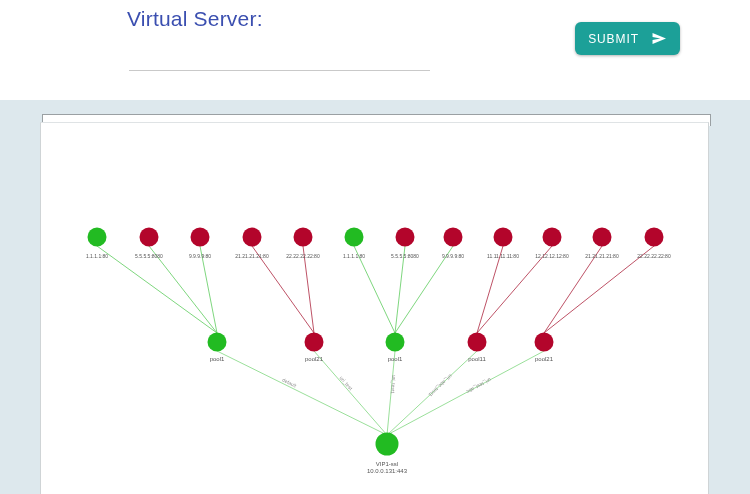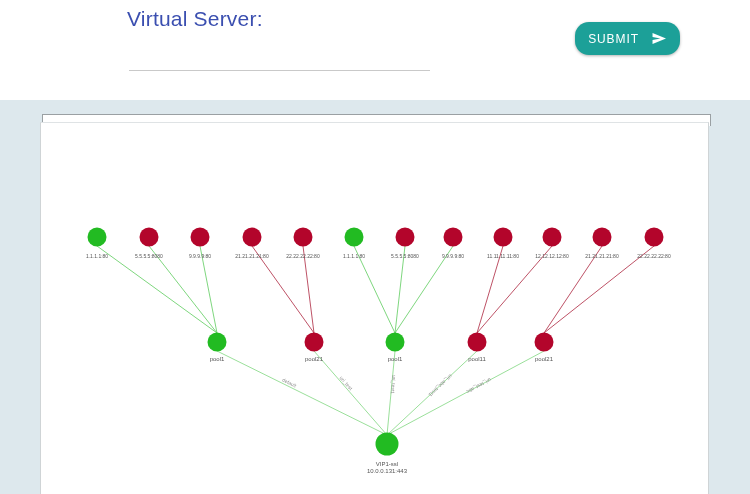--- a/index.html
+++ b/index.html
@@ -29,21 +29,21 @@
   .title-rule {
     position: absolute; left: 129px; top: 70px;
     width: 301px; height: 1px;
     background: #c9c9c9;
   }
   .submit-button {
     position: absolute; left: 575px; top: 22px;
     width: 105px; height: 33px;
     background: #1ca098;
     border: none;
-    border-radius: 14px;
+    border-radius: 6px;
     box-shadow: 0 1px 3px rgba(0,0,0,0.30);
     color: #ffffff;
     display: flex;
     align-items: center;
     justify-content: center;
     gap: 13px;
     cursor: pointer;
     padding: 0 6px;
   }
   .submit-label {

